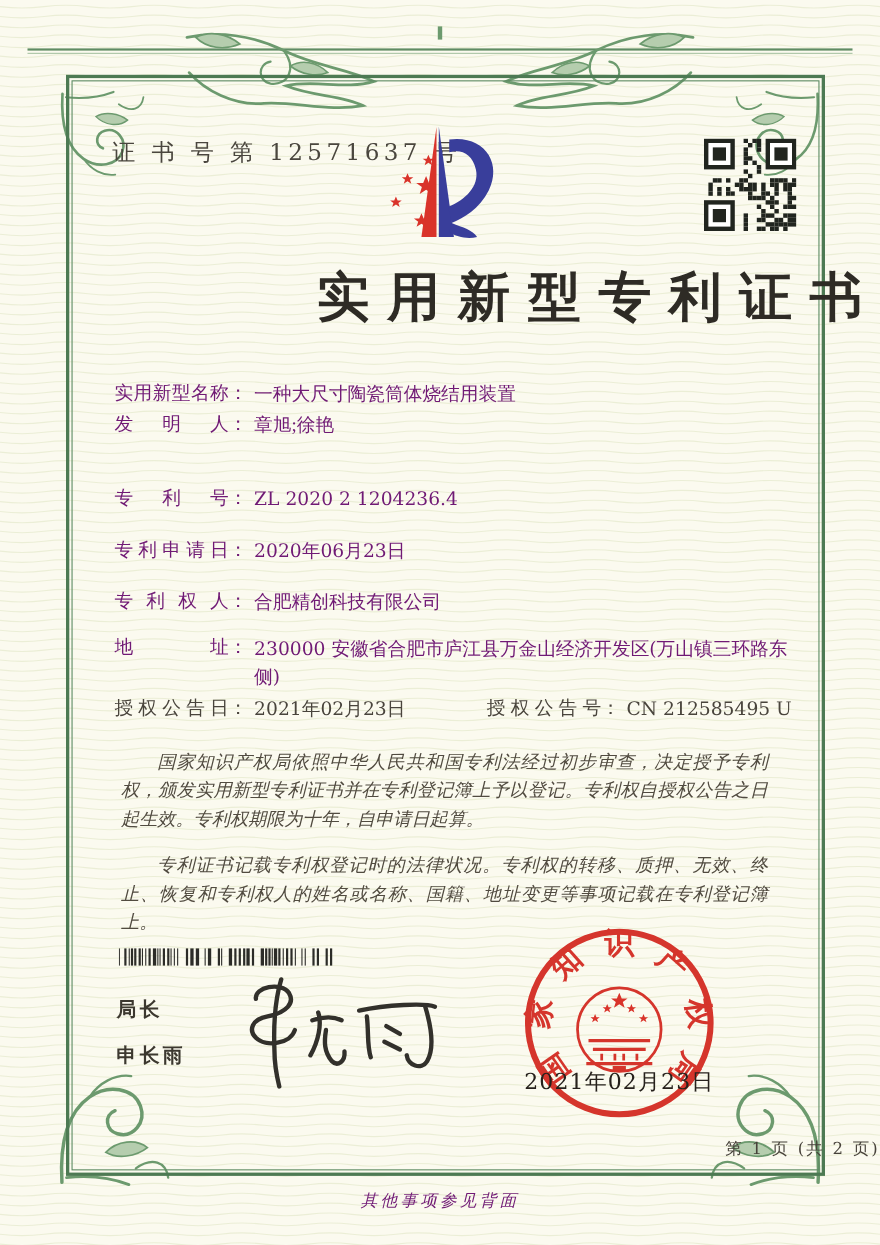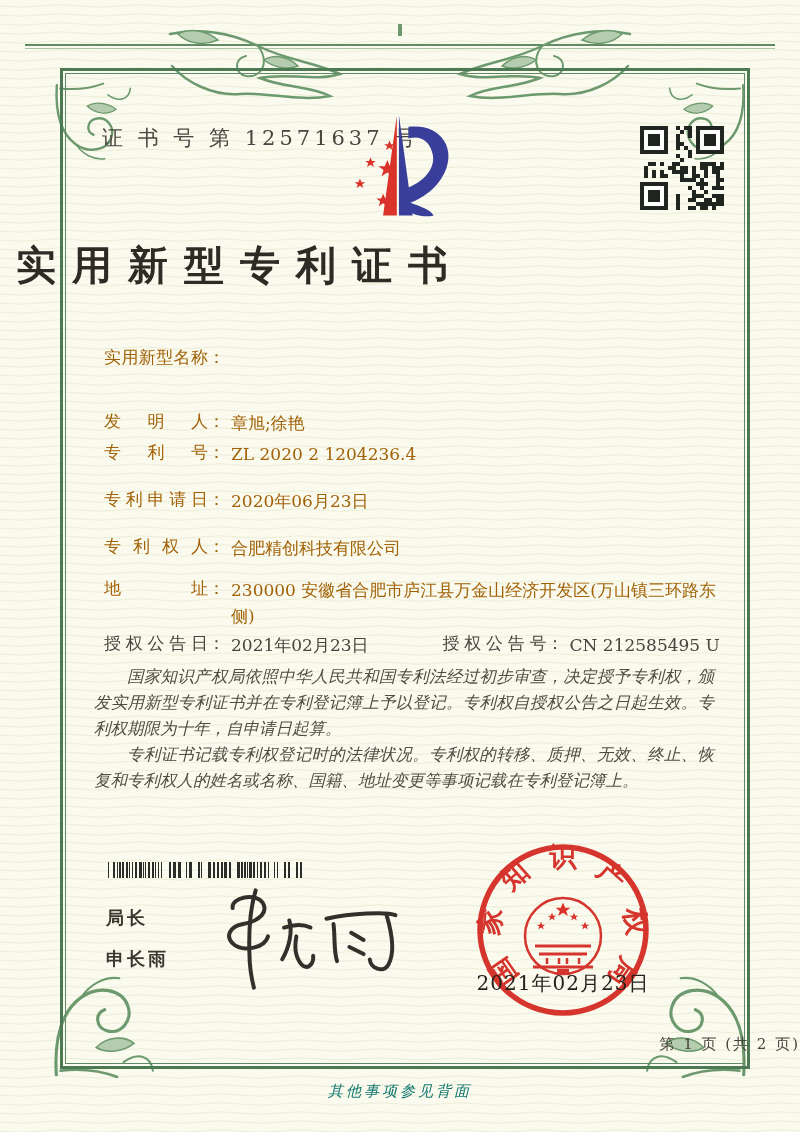--- a/index.html
+++ b/index.html
@@ -15,57 +15,57 @@
     border:3px solid #4d7a53;z-index:1;}
   .frame-inner{position:absolute;inset:2px;border:1px solid #5d8a63;}
   .content{position:absolute;left:0;top:0;width:800px;height:1132px;z-index:2;}
 
   .cert-no{position:absolute;left:102px;top:124px;font-size:21px;
     letter-spacing:4px;color:#4a463e;}
 
   .logo{position:absolute;left:336px;top:110px;}
   .qr{position:absolute;left:640px;top:126px;}
 
-  .title{position:absolute;left:0;top:238px;width:800px;text-align:left;
-    font-size:40px;font-weight:600;letter-spacing:16px;color:#2e2b25;
+  .title{position:absolute;left:0;top:238px;width:800px;text-align:right;
+    font-size:48px;font-weight:600;letter-spacing:16px;color:#2e2b25;
     text-indent:16px;}
 
   .field-row{position:absolute;left:104px;display:flex;align-items:flex-start;
-    font-size:17px;color:#a16207;}
+    font-size:17px;color:#701a75;}
   .field-label{display:inline-block;width:104px;text-align:justify;
     text-align-last:justify;flex:none;}
   .field-colon{flex:none;margin-right:6px;}
   .field-value{max-width:500px;line-height:26px;}
-  .row-0{top:346px;} .row-1{top:410px;} .row-2{top:441px;}
+  .row-0{top:346px;} .row-1{top:374px;font-family:Liberation Serif, serif;} .row-2{top:441px;}
   .row-3{top:488px;} .row-4{top:535px;} .row-5{top:577px;}
   .grant-row{position:absolute;left:104px;top:632px;width:620px;display:flex;
     font-size:17px;color:#49443c;}
   .grant-cell{display:flex;}
   .grant-cell.second{margin-left:74px;justify-content:center;}
 
   .paragraphs{position:absolute;left:94px;top:664px;width:620px;
     font-size:16.5px;line-height:26px;font-style:italic;color:#514b40;
     text-align:justify;}
-  .paragraphs p{margin:0;text-indent:2em;font-family:Liberation Serif, serif;}
+  .paragraphs p{margin:16px;text-indent:2em;font-family:Liberation Serif, serif;}
 
   .barcode{position:absolute;left:108px;top:862px;}
 
   .officer{position:absolute;left:106px;top:906px;font-size:18px;
     color:#3c382f;font-family:"DejaVu Sans","Liberation Sans",sans-serif;font-weight:bold;}
   .officer div{margin-bottom:17px;letter-spacing:3px;}
   .signature{position:absolute;left:208px;top:878px;}
 
   .seal{position:absolute;left:473px;top:840px;width:180px;height:180px;z-index:3;}
   .seal-date{position:absolute;left:468px;top:970px;width:190px;text-align:center;
     font-size:20px;color:#26211c;letter-spacing:1px;z-index:4;}
 
   .page-info{position:absolute;left:0;top:1035px;width:800px;text-align:right;
     font-size:15px;letter-spacing:2px;color:#47423a;}
   .back-note{position:absolute;left:0;top:1082px;width:800px;text-align:center;
-    font-size:15px;font-style:italic;letter-spacing:3px;color:#0f766e;}
+    font-size:15px;font-style:italic;letter-spacing:3px;color:#701a75;}
 </style>
 </head>
 <body>
 
 <svg id="bg-waves" width="800" height="1132">
     <path d="M0 6 q20 2.5 40 0 t40 0 t40 0 t40 0 t40 0 t40 0 t40 0 t40 0 t40 0 t40 0 t40 0 t40 0 t40 0 t40 0 t40 0 t40 0 t40 0 t40 0 t40 0 t40 0 t40 0" fill="none" stroke="#ebeed6" stroke-width="1"></path>
     <path d="M0 15 q20 2.5 40 0 t40 0 t40 0 t40 0 t40 0 t40 0 t40 0 t40 0 t40 0 t40 0 t40 0 t40 0 t40 0 t40 0 t40 0 t40 0 t40 0 t40 0 t40 0 t40 0 t40 0" fill="none" stroke="#ebeed6" stroke-width="1"></path>
     <path d="M0 24 q20 2.5 40 0 t40 0 t40 0 t40 0 t40 0 t40 0 t40 0 t40 0 t40 0 t40 0 t40 0 t40 0 t40 0 t40 0 t40 0 t40 0 t40 0 t40 0 t40 0 t40 0 t40 0" fill="none" stroke="#ebeed6" stroke-width="1"></path>
     <path d="M0 33 q20 2.5 40 0 t40 0 t40 0 t40 0 t40 0 t40 0 t40 0 t40 0 t40 0 t40 0 t40 0 t40 0 t40 0 t40 0 t40 0 t40 0 t40 0 t40 0 t40 0 t40 0 t40 0" fill="none" stroke="#ebeed6" stroke-width="1"></path>
     <path d="M0 42 q20 2.5 40 0 t40 0 t40 0 t40 0 t40 0 t40 0 t40 0 t40 0 t40 0 t40 0 t40 0 t40 0 t40 0 t40 0 t40 0 t40 0 t40 0 t40 0 t40 0 t40 0 t40 0" fill="none" stroke="#ebeed6" stroke-width="1"></path>
@@ -355,20 +355,21 @@
       <rect x="0" y="56" width="28" height="28" fill="#21251f"></rect>
       <rect x="4" y="60" width="20" height="20" fill="#fff"></rect>
       <rect x="8" y="64" width="12" height="12" fill="#21251f"></rect>
     </svg>
 
   <div class="title">实用新型专利证书</div>
 
   <div class="field-row row-0">
     <span class="field-label">实用新型名称</span>
       <span class="field-colon">：</span>
+      <span class="field-value">一种大尺寸陶瓷筒体烧结用装置</span>
   </div>
   <div class="field-row row-1">
     <span class="field-label">发明人</span>
       <span class="field-colon">：</span>
       <span class="field-value">章旭;徐艳</span>
   </div>
   <div class="field-row row-2">
     <span class="field-label">专利号</span>
       <span class="field-colon">：</span>
       <span class="field-value">ZL 2020 2 1204236.4</span>

